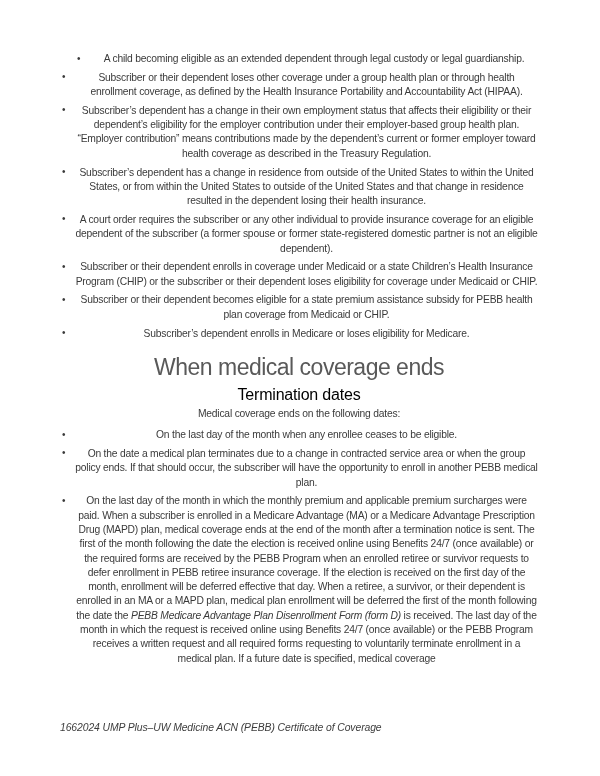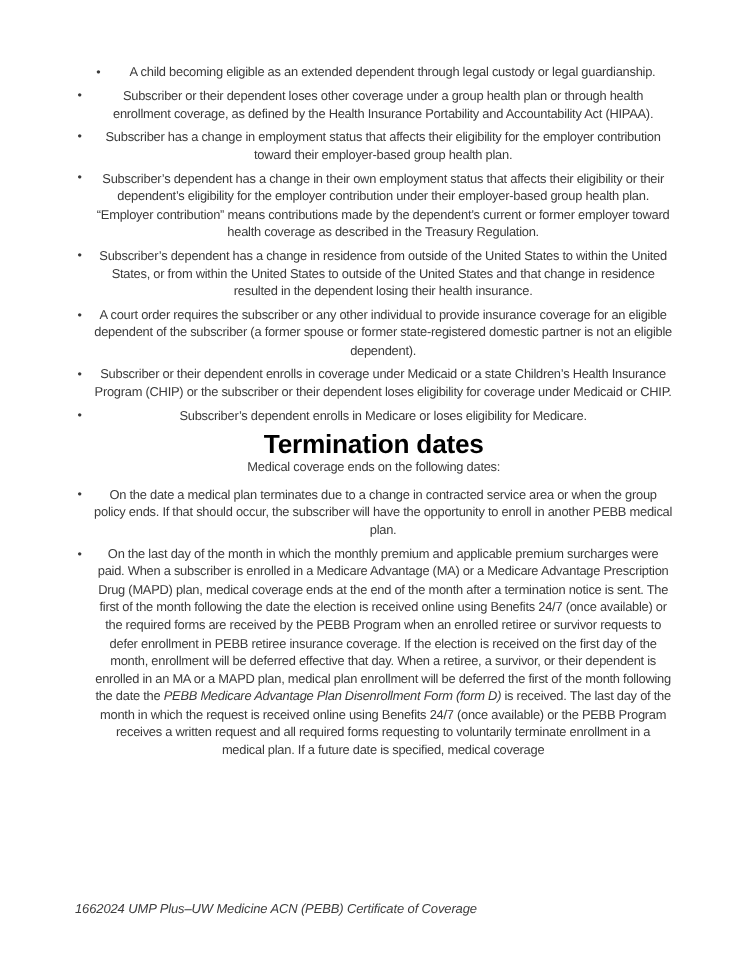--- a/index.html
+++ b/index.html
@@ -41,22 +41,22 @@
   .sub-list { margin-left: 15px; margin-bottom: 0; }
   .section-title {
     font-size: 23px;
     font-weight: 300;
     color: #595959;
     letter-spacing: -0.5px;
     line-height: 28px;
     margin: 12px 0 3px 0;
   }
   .sub-section-title {
-    font-size: 21px;
-    font-weight: 700;
+    font-size: 16px;
+    font-weight: 400;
     color: #000000;
     letter-spacing: -0.2px;
     line-height: 21px;
     margin: 0 0 2px 0;
   }
   .intro { margin: 0 0 7px 0; }
   .long-bullet em { font-style: italic; }
   .footer {
     position: absolute;
     left: 60px; right: 60px; top: 722px;
@@ -74,34 +74,36 @@
 
 <div class="page">
   <div class="content">
 
     <ul class="sub-list">
       <li>A child becoming eligible as an extended dependent through legal custody or legal guardianship.</li>
     </ul>
 
     <ul>
       <li>Subscriber or their dependent loses other coverage under a group health plan or through health enrollment coverage, as defined by the Health Insurance Portability and Accountability Act (HIPAA).</li>
-      <li>Subscriber has a change in employment status that affects their eligibility for the employer contribution toward their employer-based group health plan.</li>
       <li>Subscriber’s dependent has a change in their own employment status that affects their eligibility or their dependent’s eligibility for the employer contribution under their employer-based group health plan. “Employer contribution” means contributions made by the dependent’s current or former employer toward health coverage as described in the Treasury Regulation.</li>
       <li>Subscriber’s dependent has a change in residence from outside of the United States to within the United States, or from within the United States to outside of the United States and that change in residence resulted in the dependent losing their health insurance.</li>
       <li>A court order requires the subscriber or any other individual to provide insurance coverage for an eligible dependent of the subscriber (a former spouse or former state-registered domestic partner is not an eligible dependent).</li>
       <li>Subscriber or their dependent enrolls in coverage under Medicaid or a state Children’s Health Insurance Program (CHIP) or the subscriber or their dependent loses eligibility for coverage under Medicaid or CHIP.</li>
+      <li>Subscriber or their dependent becomes eligible for a state premium assistance subsidy for PEBB health plan coverage from Medicaid or CHIP.</li>
       <li>Subscriber’s dependent enrolls in Medicare or loses eligibility for Medicare.</li>
     </ul>
 
+    <h1 class="section-title">When medical coverage ends</h1>
 
     <h2 class="sub-section-title">Termination dates</h2>
 
     <p class="intro">Medical coverage ends on the following dates:</p>
 
     <ul>
+      <li>On the last day of the month when any enrollee ceases to be eligible.</li>
       <li>On the date a medical plan terminates due to a change in contracted service area or when the group policy ends. If that should occur, the subscriber will have the opportunity to enroll in another PEBB medical plan.</li>
       <li class="long-bullet"><span>On the last day of the month in which the monthly premium and applicable premium surcharges were paid. When a subscriber is enrolled in a Medicare Advantage (MA) or a Medicare Advantage Prescription Drug (MAPD) plan, medical coverage ends at the end of the month after a termination notice is sent. The first of the month following the date the election is received online using Benefits 24/7 (once available) or the required forms are received by the PEBB Program when an enrolled retiree or survivor requests to defer enrollment in PEBB retiree insurance coverage. If the election is received on the first day of the month, enrollment will be deferred effective that day. When a retiree, a survivor, or their dependent is enrolled in an MA or a MAPD plan, medical plan enrollment will be deferred the first of the month following the date the </span><em>PEBB Medicare Advantage Plan Disenrollment Form (form D)</em><span> is received. The last day of the month in which the request is received online using Benefits 24/7 (once available) or the PEBB Program receives a written request and all required forms requesting to voluntarily terminate enrollment in a medical plan. If a future date is specified, medical coverage</span></li>
     </ul>
 
   </div>
 
   <div class="footer">
     <span>166</span>
     <span>2024 UMP Plus–UW Medicine ACN (PEBB) Certificate of Coverage</span>
   </div>

